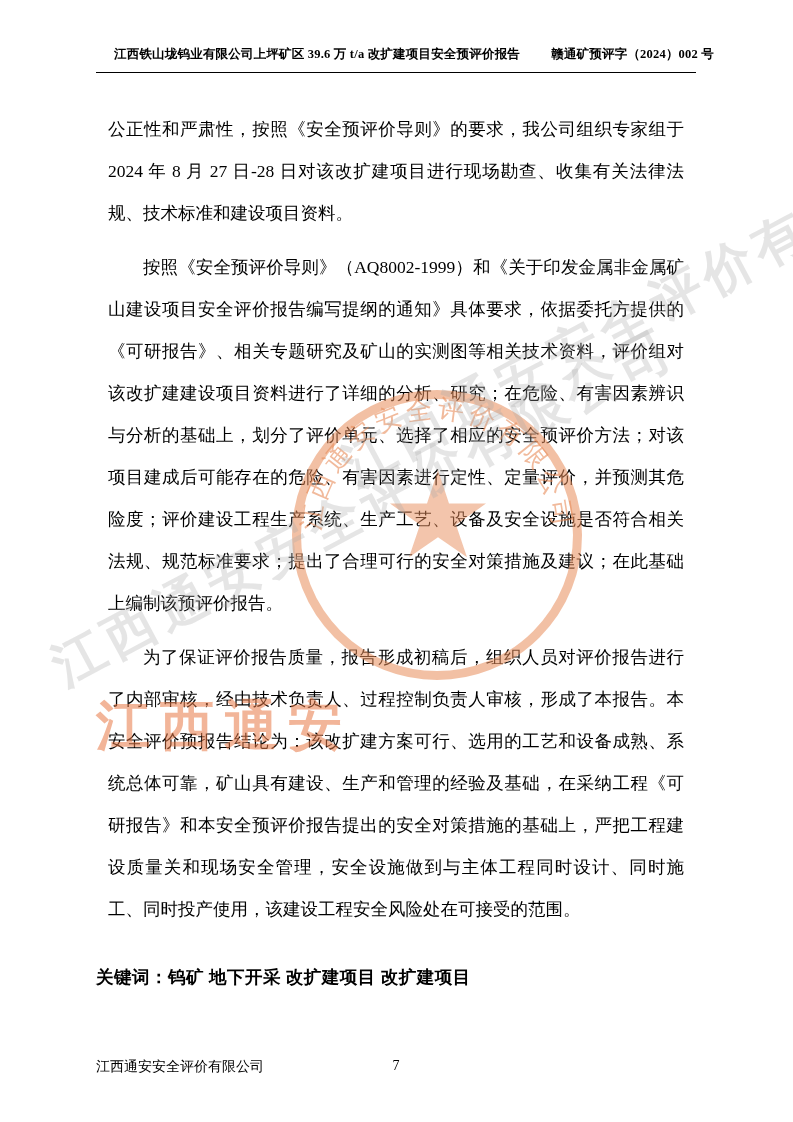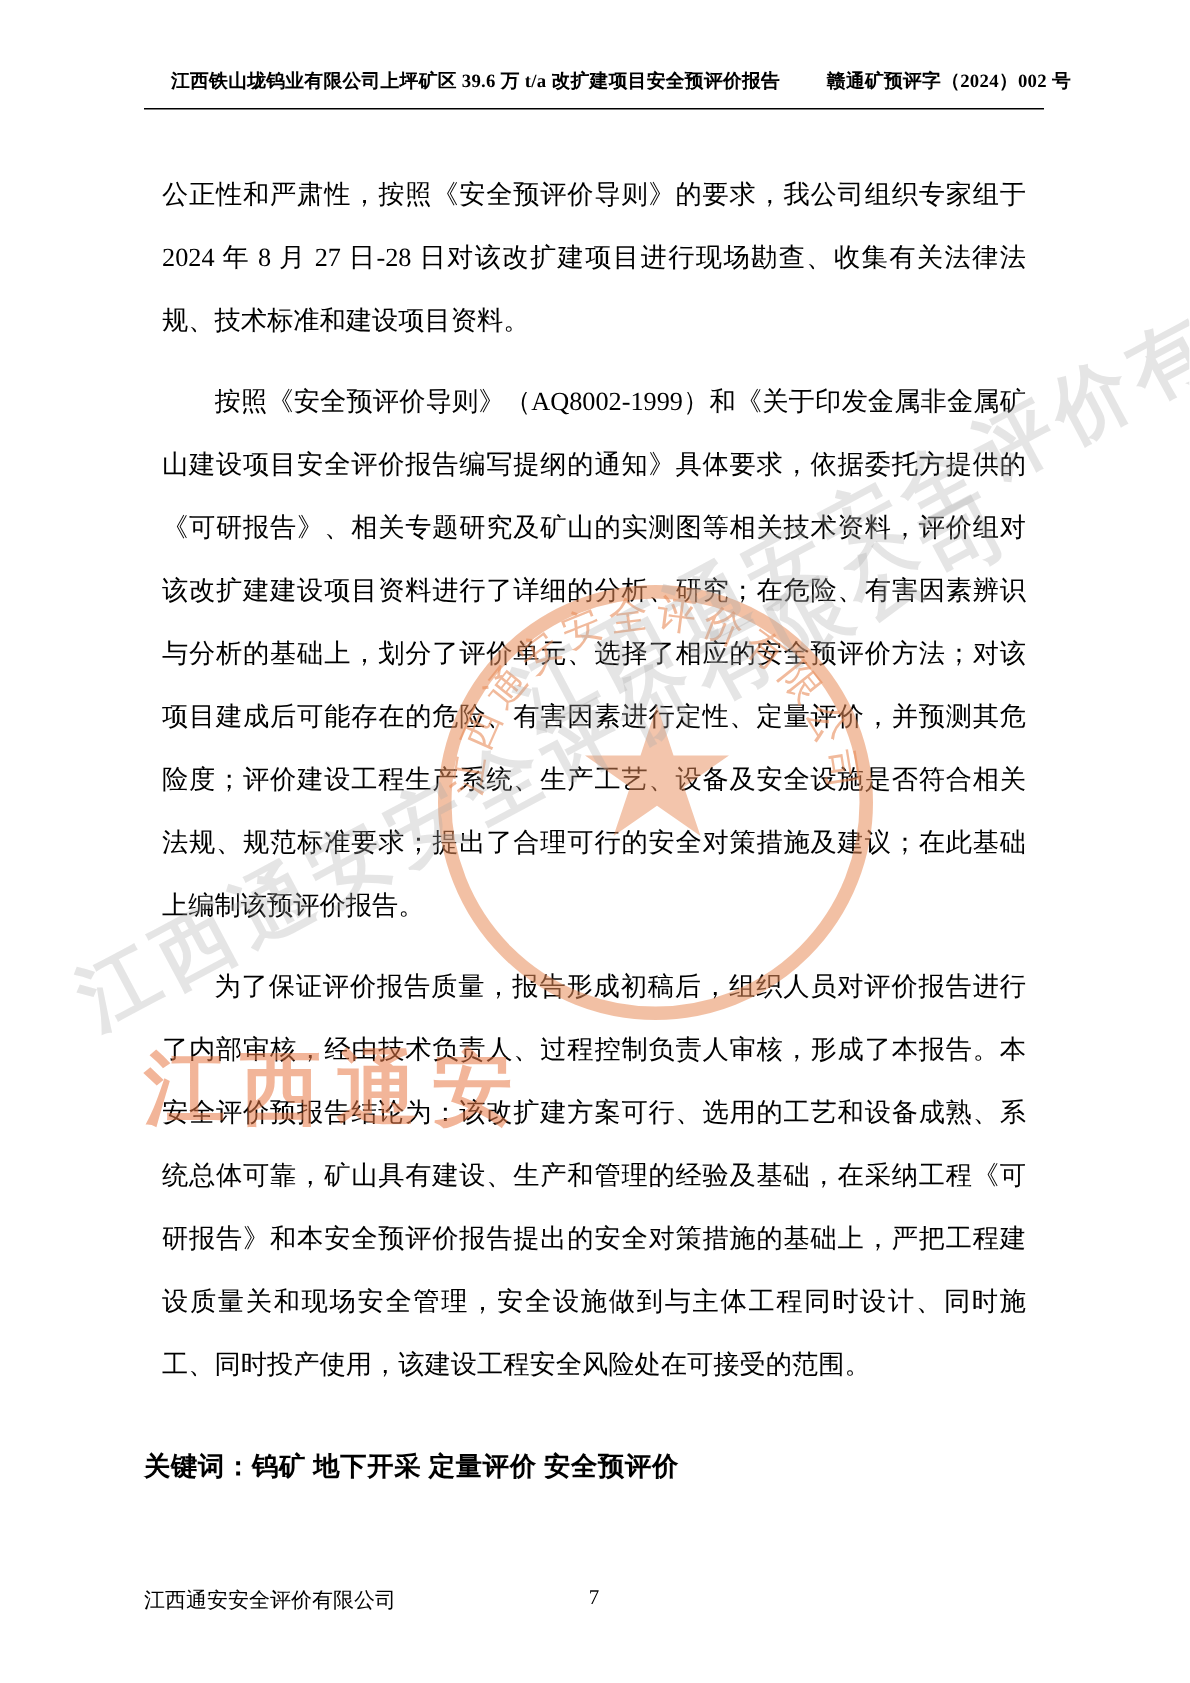--- a/index.html
+++ b/index.html
@@ -204,20 +204,20 @@
     <div class="wm-diag2">江西通安安全评价有限公司</div>
     <div class="wm-big">江西通安</div>
   </div>
 
   <div class="body-text">
     <p class="noindent">公正性和严肃性，按照《安全预评价导则》的要求，我公司组织专家组于 2024 年 8 月 27 日-28 日对该改扩建项目进行现场勘查、收集有关法律法规、技术标准和建设项目资料。</p>
     <p>按照《安全预评价导则》（AQ8002-1999）和《关于印发金属非金属矿山建设项目安全评价报告编写提纲的通知》具体要求，依据委托方提供的《可研报告》、相关专题研究及矿山的实测图等相关技术资料，评价组对该改扩建建设项目资料进行了详细的分析、研究；在危险、有害因素辨识与分析的基础上，划分了评价单元、选择了相应的安全预评价方法；对该项目建成后可能存在的危险、有害因素进行定性、定量评价，并预测其危险度；评价建设工程生产系统、生产工艺、设备及安全设施是否符合相关法规、规范标准要求；提出了合理可行的安全对策措施及建议；在此基础上编制该预评价报告。</p>
     <p>为了保证评价报告质量，报告形成初稿后，组织人员对评价报告进行了内部审核，经由技术负责人、过程控制负责人审核，形成了本报告。本安全评价预报告结论为：该改扩建方案可行、选用的工艺和设备成熟、系统总体可靠，矿山具有建设、生产和管理的经验及基础，在采纳工程《可研报告》和本安全预评价报告提出的安全对策措施的基础上，严把工程建设质量关和现场安全管理，安全设施做到与主体工程同时设计、同时施工、同时投产使用，该建设工程安全风险处在可接受的范围。</p>
   </div>
 
-  <div class="keywords">关键词：钨矿  地下开采   定量评价   安全预评价</div>
+  <div class="keywords">关键词：钨矿  地下开采   改扩建项目   改扩建项目</div>
 
   <div class="footer">
     <span class="footer-left">江西通安安全评价有限公司</span>
     <span class="footer-page">7</span>
   </div>
 
 </div>
 
 </body></html>

